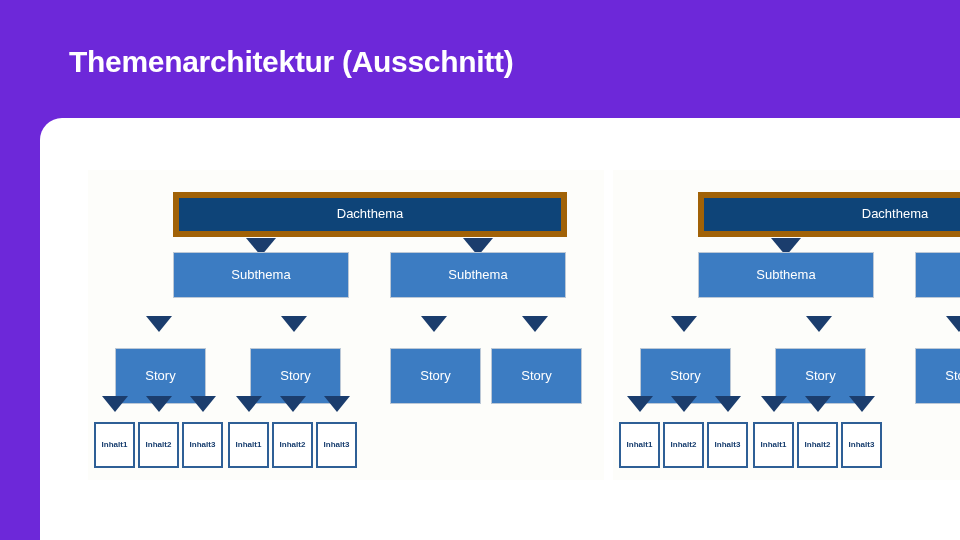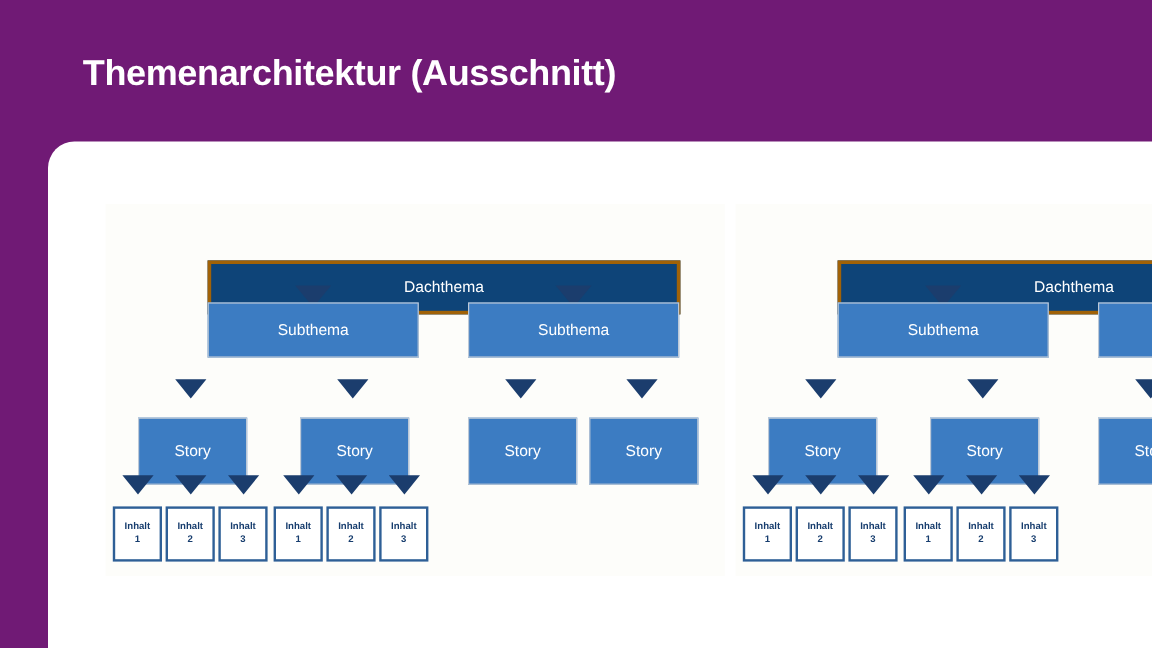--- a/index.html
+++ b/index.html
@@ -14,21 +14,21 @@
   body {
     font-family: "Liberation Sans", sans-serif;
     background: #0b1049;
     position: relative;
   }
 
   
   .slide {
     position: absolute;
     inset: 0;
-    background: #701a75;
+    background: #6d28d9;
     overflow: hidden;
   }
 
   
   .slide-title {
     position: absolute;
     left: 69px;
     top: 45px;
     font-size: 30px;
     font-weight: bold;
@@ -75,24 +75,24 @@
     display: flex;
     align-items: center;
     justify-content: center;
     color: #ffffff;
     text-align: center;
     line-height: 1.15;
   }
 
   .node-dachthema {
     background: #0e4478;
-    border: 3px solid #a16207;
+    border: 6px solid #a16207;
     font-size: 13px;
     left: 85px;  top: 22px;
-    width: 394px; height: 45px; margin-top: 25px;
+    width: 394px; height: 45px;
   }
 
   .node-subthema {
     background: #3c7cc2;
     border: 1px solid #bcc8d6;
     font-size: 13px;
     top: 82px;
     height: 46px;
   }
   .sub-1 { left: 85px;  width: 176px; }
@@ -113,21 +113,20 @@
 
   .node-inhalt {
     background: #ffffff;
     border: 2px solid #2e5f96;
     color: #173d6e;
     font-size: 8px;
     font-weight: bold;
     top: 252px;
     width: 41px;
     height: 46px;
-    flex-direction: column;
     line-height: 1.35;
   }
   .inh-1 { left: 6px;   }
   .inh-2 { left: 50px;  }
   .inh-3 { left: 94px;  }
   .inh-4 { left: 140px; }
   .inh-5 { left: 184px; }
   .inh-6 { left: 228px; }
 
   

